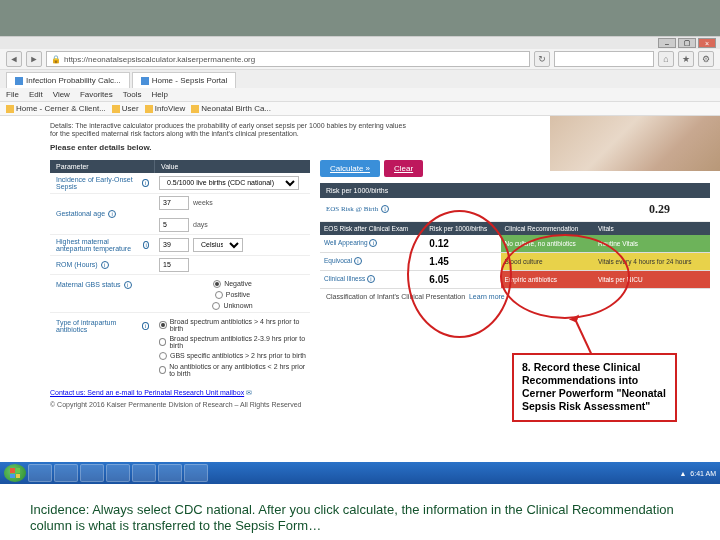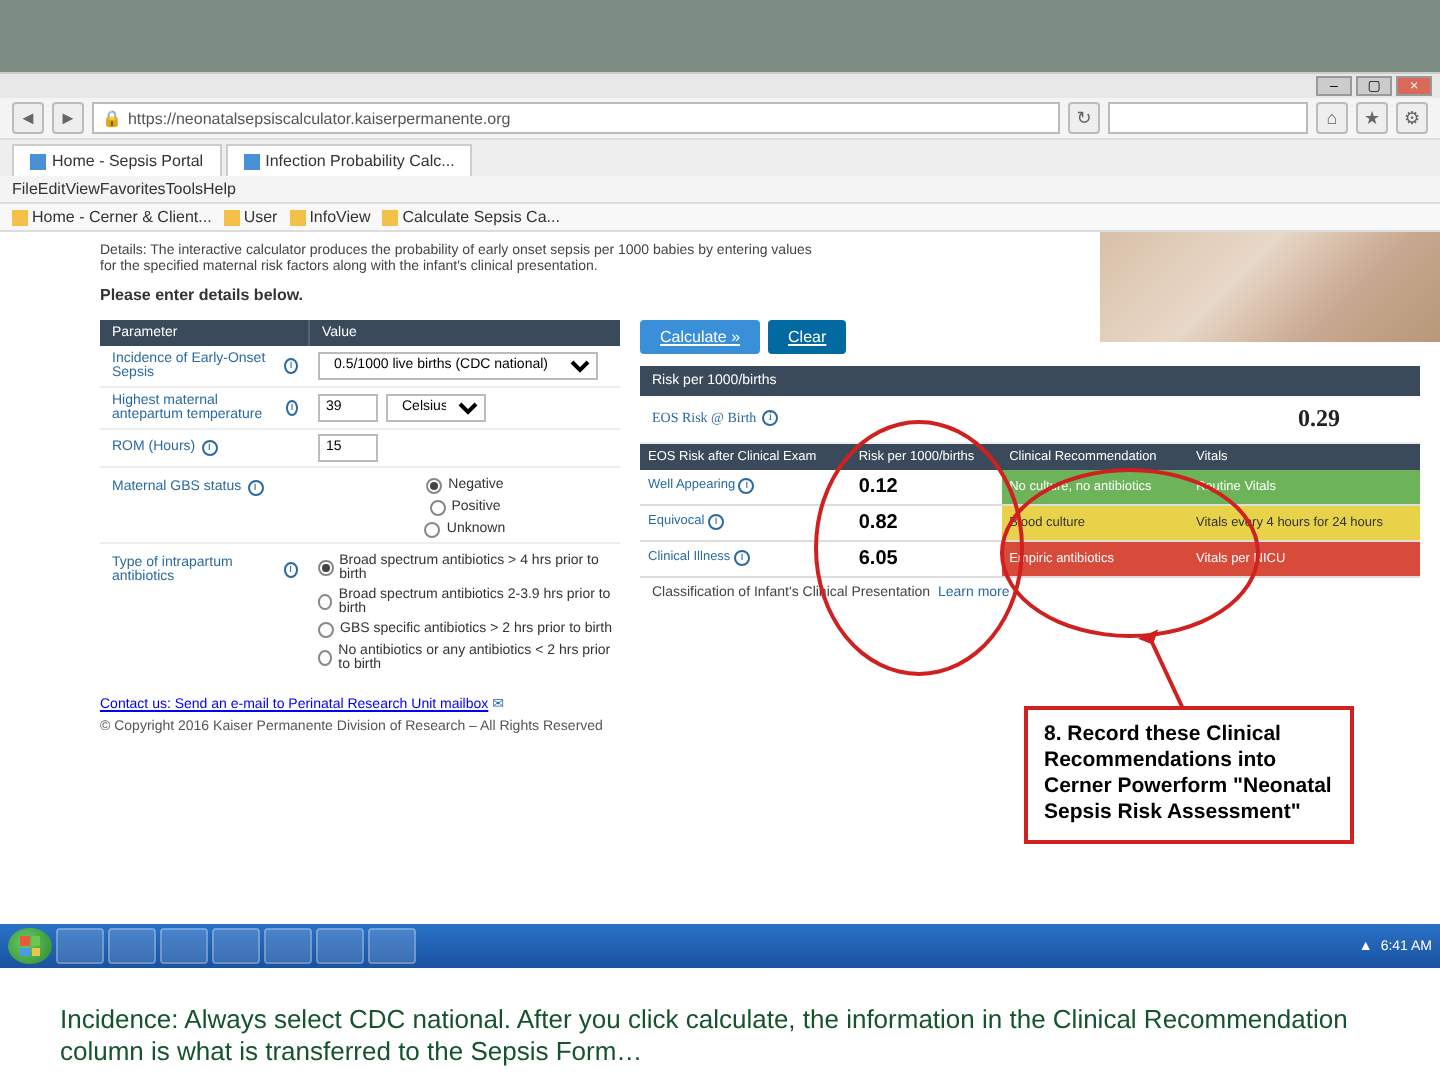--- a/index.html
+++ b/index.html
@@ -61,21 +61,21 @@
   }
   .tabstrip {
     display:flex;gap:2px;padding:2px 6px 0;background:#eee;
   }
   .tab {
     height:16px;padding:2px 8px;border:1px solid #ccc;border-bottom:none;
     background:#fff;font-size:8px;color:#333;display:flex;align-items:center;gap:3px;
   }
   .tab .favicon{width:8px;height:8px;background:#4a90d9;display:inline-block;}
   .menubar {
-    display:flex;padding:2px 6px;font-size:8px;color:#333;
+    display:flex;gap:10px;padding:2px 6px;font-size:8px;color:#333;
     background:#f4f4f4;border-bottom:1px solid #ddd;
   }
   .fav-row {
     display:flex;gap:6px;padding:2px 6px;font-size:8px;color:#333;
     background:#f8f8f8;border-bottom:1px solid #ddd;align-items:flex-end;
   }
   .fav-item{display:flex;align-items:center;gap:2px;}
   .fav-icon{width:8px;height:8px;background:#f5c04a;display:inline-block;}
   .page {
     position:relative;
@@ -122,21 +122,21 @@
   .sel.sm{width:50px;}
   .txt.sm{width:30px;}
   .unit{font-size:7px;color:#555;}
   .radio-col{display:flex;flex-direction:column;gap:3px;}
   .radio-item{display:flex;align-items:center;gap:3px;font-size:7px;color:#333;}
   .radio{width:8px;height:8px;border:1px solid #888;border-radius:50%;display:inline-block;position:relative;}
   .radio.on::after{content:"";position:absolute;inset:1px;border-radius:50%;background:#444;}
   .btn-row{display:flex;gap:4px;margin-bottom:6px;}
   .btn{padding:4px 10px;font-size:8px;border:none;color:#fff;border-radius:2px;text-decoration:underline;}
   .btn.calc{background:#3a8fd9;}
-  .btn.clear{background:#0369a1;}
+  .btn.clear{background:#be185d;}
   .risk-head{background:#3a4a5a;color:#fff;padding:4px 6px;font-size:7px;}
   .risk-row{display:flex;align-items:center;border-bottom:1px solid #eee;font-family:Liberation Serif, serif;}
   .risk-label{width:140px;padding:4px 6px;font-size:7px;color:#2a6aa0;display:flex;align-items:center;gap:3px;}
   .risk-val{flex:1;text-align:right;padding:4px 40px 4px 6px;font-size:12px;font-weight:bold;color:#222;}
   .small-table{width:100%;border-collapse:collapse;font-size:6.5px;}
   .small-table th{background:#3a4a5a;color:#fff;padding:3px 4px;text-align:left;font-weight:normal;}
   .small-table td{padding:3px 4px;border-bottom:1px solid #ddd;}
   .ce-row td.lbl{color:#2a6aa0;}
   .g{background:#6db35a;color:#fff;}
   .y{background:#e8d24a;color:#333;}
@@ -215,25 +215,25 @@
     </div>
     <span class="navarrow">↻</span>
     <div class="search-input"></div>
     <span class="navarrow">⌂</span>
     <span class="navarrow">★</span>
     <span class="navarrow">⚙</span>
   </div>
   <div class="tabstrip">
     <div class="tab">
         <span class="favicon"></span>
-        <span>Home - Sepsis Portal</span>
+        <span>Infection Probability Calc...</span>
       </div>
     <div class="tab">
         <span class="favicon"></span>
-        <span>Infection Probability Calc...</span>
+        <span>Home - Sepsis Portal</span>
       </div>
   </div>
   <div class="menubar">
     <span>File</span>
     <span>Edit</span>
     <span>View</span>
     <span>Favorites</span>
     <span>Tools</span>
     <span>Help</span>
   </div>
@@ -245,21 +245,21 @@
     <span class="fav-item">
         <span class="fav-icon"></span>
         <span>User</span>
       </span>
     <span class="fav-item">
         <span class="fav-icon"></span>
         <span>InfoView</span>
       </span>
     <span class="fav-item">
         <span class="fav-icon"></span>
-        <span>Calculate Sepsis Ca...</span>
+        <span>Neonatal Birth Ca...</span>
       </span>
   </div>
 </div>
 
 <div class="page">
   <div class="header-img"></div>
   <div class="intro">Details: The interactive calculator produces the probability of early onset sepsis per 1000 babies by entering values for the specified maternal risk factors along with the infant's clinical presentation.</div>
   <div class="prompt b">Please enter details below.</div>
 
   <div class="content">
@@ -272,20 +272,33 @@
       <div class="form-row">
         <div class="form-label">
             <span>Incidence of Early-Onset Sepsis</span>
             <span class="info-ic">i</span>
           </div>
         <div class="form-ctl">
             <select class="sel"><option>0.5/1000 live births (CDC national)</option></select>
           </div>
       </div>
 
+      <div class="form-row">
+        <div class="form-label">
+            <span>Gestational age</span>
+            <span class="info-ic">i</span>
+          </div>
+        <div class="form-ctl" style="flex-wrap:wrap;">
+          <input class="txt sm" value="37" style="">
+            <span class="unit">weeks</span>
+          <div style="width:100%;height:0;"></div>
+          <input class="txt sm" value="5" style="">
+            <span class="unit">days</span>
+        </div>
+      </div>
 
       <div class="form-row">
         <div class="form-label">
             <span>Highest maternal antepartum temperature</span>
             <span class="info-ic">i</span>
           </div>
         <div class="form-ctl">
             <input class="txt sm" value="39" style="">
             <select class="sel sm"><option>Celsius</option></select>
           </div>
@@ -373,21 +386,21 @@
           </thead>
         <tbody id="exam-body">
             <tr class="ce-row">
               <td class="lbl">Well Appearing <span class="info-ic">i</span></td>
               <td style="font-weight:bold;font-size:10px;">0.12</td>
               <td class="g">No culture, no antibiotics</td>
               <td class="g">Routine Vitals</td>
             </tr>
             <tr class="ce-row">
               <td class="lbl">Equivocal <span class="info-ic">i</span></td>
-              <td style="font-weight:bold;font-size:10px;">0.82</td>
+              <td style="font-weight:bold;font-size:10px;">1.45</td>
               <td class="y">Blood culture</td>
               <td class="y">Vitals every 4 hours for 24 hours</td>
             </tr>
             <tr class="ce-row">
               <td class="lbl">Clinical Illness <span class="info-ic">i</span></td>
               <td style="font-weight:bold;font-size:10px;">6.05</td>
               <td class="r">Empiric antibiotics</td>
               <td class="r">Vitals per NICU</td>
             </tr>
           </tbody>

